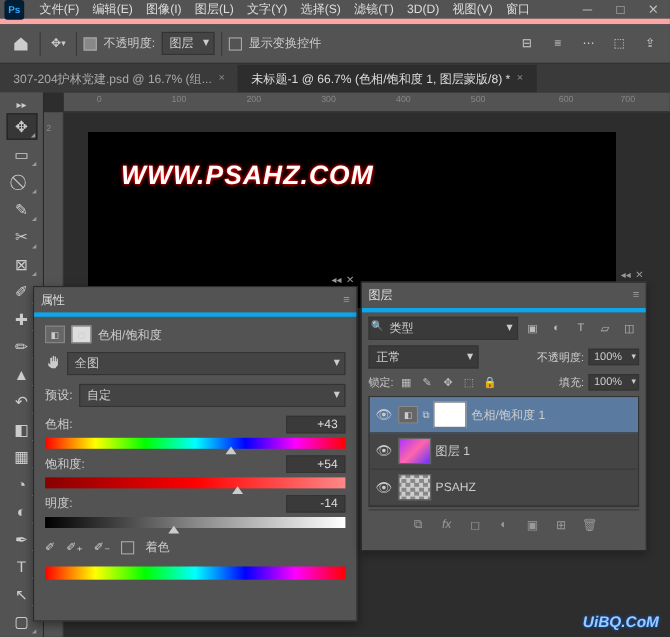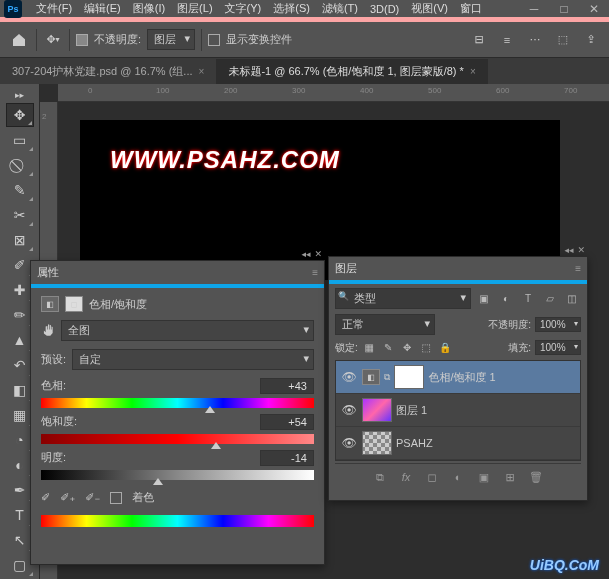--- a/index.html
+++ b/index.html
@@ -161,21 +161,21 @@
   </div>
 
   <div class="canvas-area">
     <div class="ruler-h">
       <span style="left:30px">0</span>
       <span style="left:98px">100</span>
       <span style="left:166px">200</span>
       <span style="left:234px">300</span>
       <span style="left:302px">400</span>
       <span style="left:370px">500</span>
-      <span style="left:438px">600</span>
+      <span style="left:450px">600</span>
       <span style="left:506px">700</span>
     </div>
     <div class="ruler-v">
       <span style="top:10px">2</span>
     </div>
     <div class="canvas">
       <div class="watermark">WWW.PSAHZ.COM</div>
     </div>
     <div class="pink-blob"></div>
   </div>

